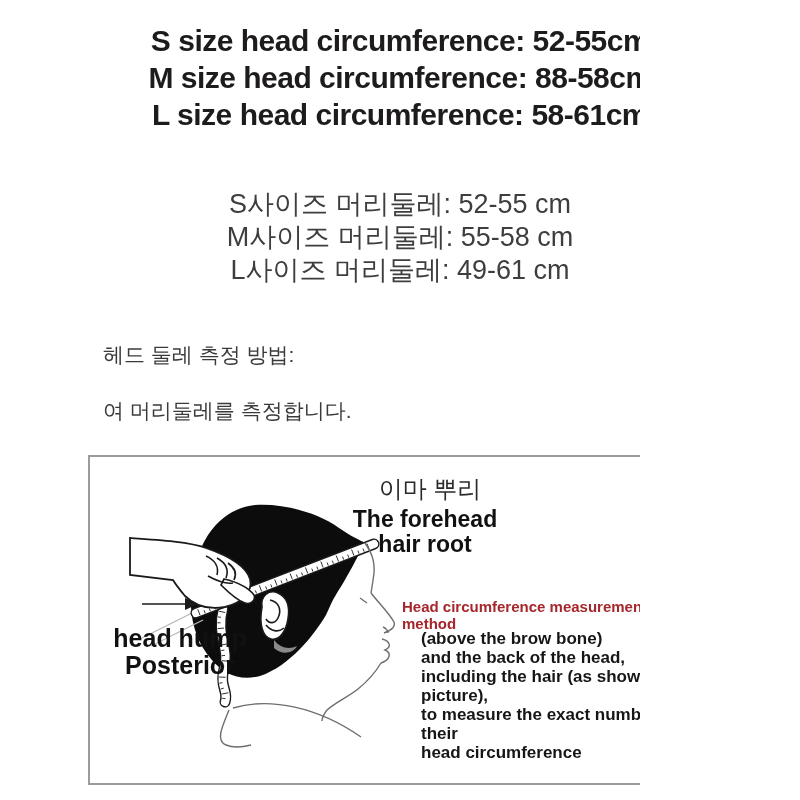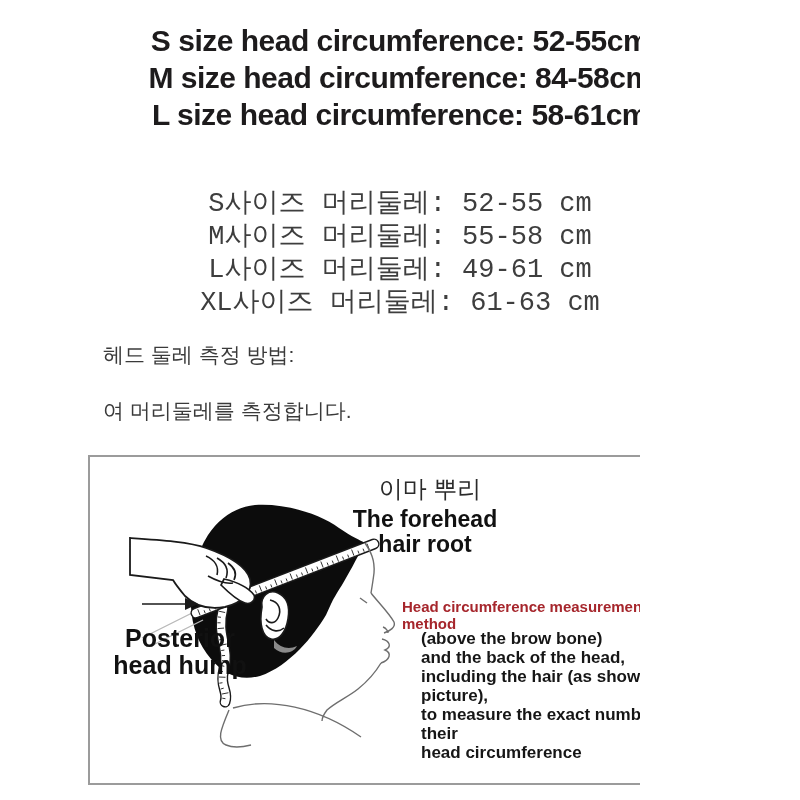--- a/index.html
+++ b/index.html
@@ -6,21 +6,21 @@
   .page{
     position:relative;width:640px;height:800px;background:#ffffff;overflow:hidden;
     font-family:"Liberation Sans", sans-serif;
   }
   .en-sizes{
     position:absolute;left:0;top:22px;width:800px;text-align:center;
     font-size:30px;font-weight:bold;line-height:37px;color:#1d1b1c;letter-spacing:-0.5px;
   }
   .kr-sizes{
     position:absolute;left:0;top:188px;width:800px;text-align:center;
-    font-size:27px;line-height:33px;color:#3e3e3e;font-family:Liberation Mono, monospace;
+    font-size:27px;line-height:33px;color:#3e3e3e;
   }
   .kr-method-title{
     position:absolute;left:103px;top:341px;font-size:21px;color:#3a3a3a;
   }
   .kr-method-desc{
     position:absolute;left:103px;top:395px;width:620px;
     font-size:21px;line-height:31px;color:#3a3a3a;
   }
   .diagram-box{
     position:absolute;left:88px;top:455px;width:618px;height:326px;
@@ -37,29 +37,28 @@
     position:absolute;left:28px;top:684px;font-size:20px;color:#3f3f3f;z-index:5;background:transparent;
   }
 </style>
 </head>
 <body>
 
 <div class="page">
 
   <div class="en-sizes">
     <div>S size head circumference: 52-55cm</div>
-    <div>M size head circumference: 84-58cm</div>
+    <div>M size head circumference: 88-58cm</div>
     <div>L size head circumference: 58-61cm</div>
   </div>
 
   <div class="kr-sizes">
     <div>S사이즈 머리둘레: 52-55 cm</div>
     <div>M사이즈 머리둘레: 55-58 cm</div>
     <div>L사이즈 머리둘레: 49-61 cm</div>
-    <div>XL사이즈 머리둘레: 61-63 cm</div>
   </div>
 
   <div class="kr-method-title">헤드 둘레 측정 방법:</div>
 
   <div class="kr-method-desc">
     <div>여 머리둘레를 측정합니다.</div>
   </div>
 
 
   <div class="diagram-box">
@@ -191,22 +190,22 @@
     </svg>
 
     <div class="lbl lbl-forehead-en">
       <div>The forehead</div>
       <div>hair root</div>
     </div>
 
     <div class="lbl lbl-forehead-kr">이마 뿌리</div>
 
     <div class="lbl lbl-posterior">
+      <div>head hump</div>
       <div>Posterior</div>
-      <div>head hump</div>
     </div>
 
     <div class="instruction-title">Head circumference measurement method</div>
 
     <div class="instruction-body">
       <div>(above the brow bone)</div>
       <div>and the back of the head,</div>
       <div>including the hair (as shown in the picture),</div>
       <div>to measure the exact number is their</div>
       <div>head circumference</div>

